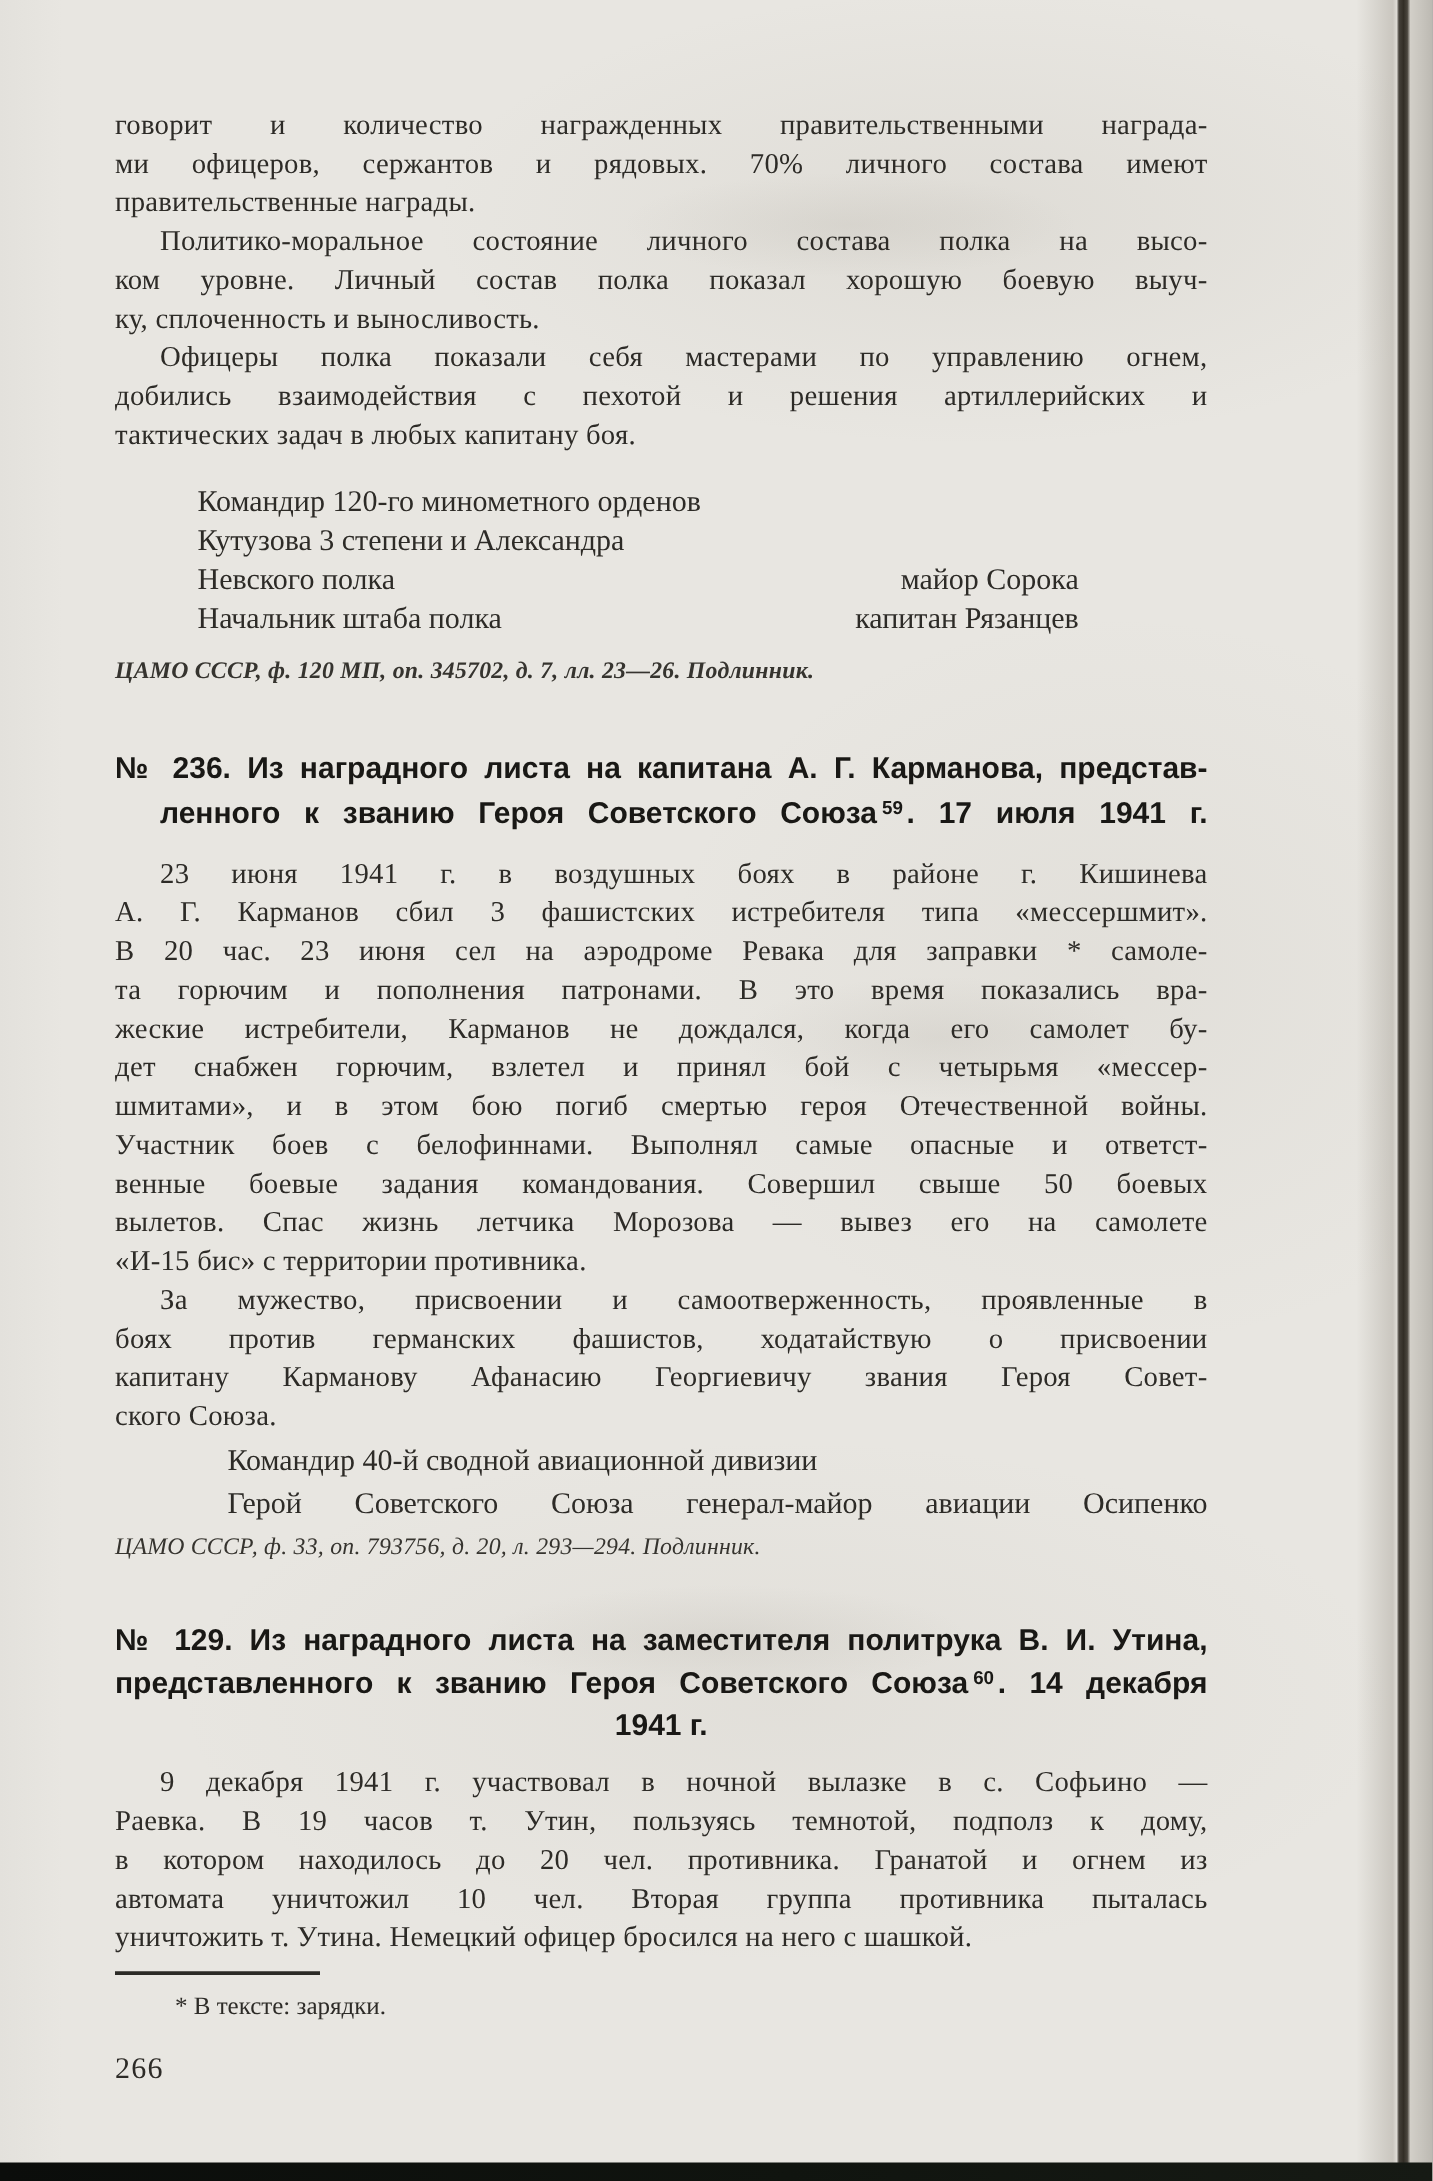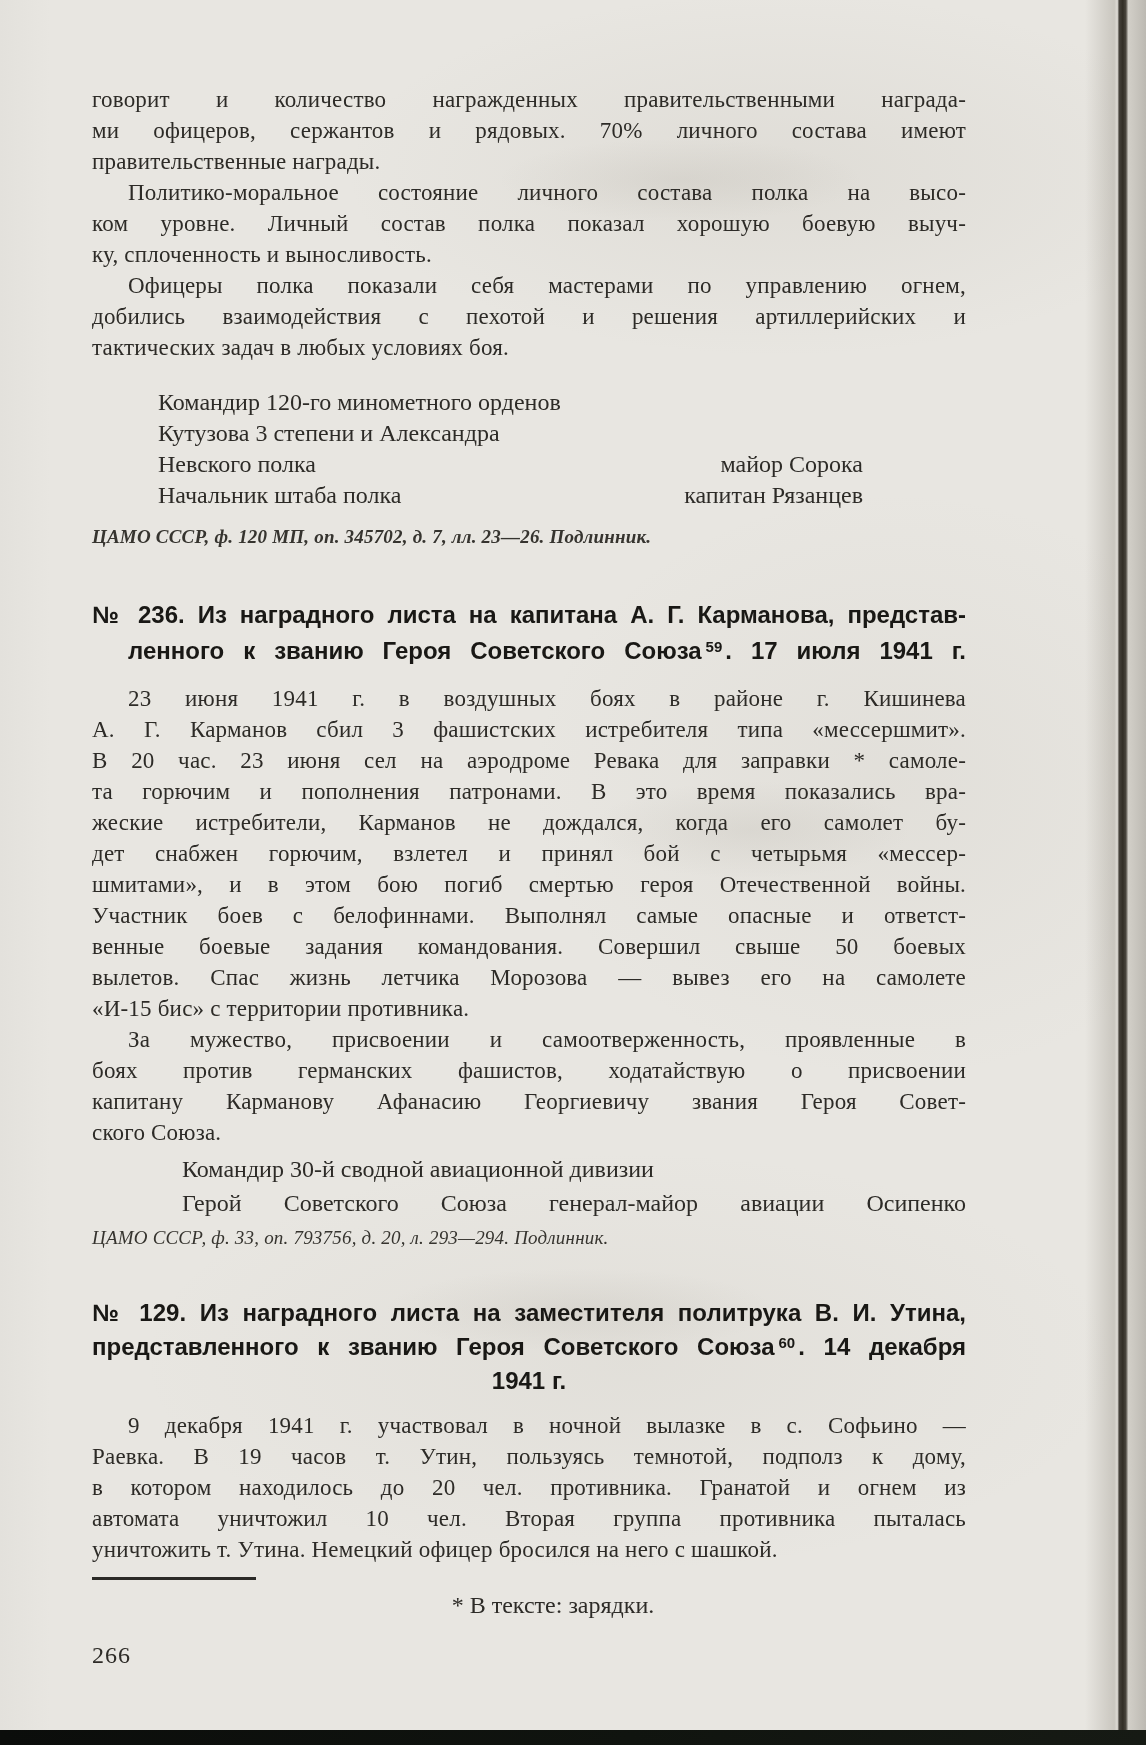--- a/index.html
+++ b/index.html
@@ -37,21 +37,21 @@
   .sig2 .r2 { line-height:34px; text-align:justify; text-align-last:justify; }
 
   .source { font-style:italic; font-size:19px; line-height:24px; color:#36342f; letter-spacing:0.2px; }
   .source1 { margin-top:14px;font-weight:bold; }
   .source2 { margin-top:6px; }
 
   .b191 { margin-top:14px; }
   .b192 { margin-top:12px; }
 
   .fnrule { width:164px; border-top:3px solid #2b2a26; margin-top:12px; }
-  .fn { margin-top:12px; margin-left:48px; font-size:24px; line-height:26px;text-align:center; }
+  .fn { margin-top:12px; margin-left:48px; font-size:20px; line-height:26px; }
   .pagenum { margin-top:24px; font-size:24px; letter-spacing:1px; }
 
   .edge-right {
     position:absolute; top:0; right:0; width:61px; height:1745px;
     background:linear-gradient(90deg,
       rgba(200,196,188,0) 0%, rgba(165,160,150,0.45) 48%, #dedbd5 53%,
       #45413a 56%, #322e26 62%, #4a463e 67%, #d2cfc8 71%, #c7c4bd 86%, #bcb9b2 100%);
   }
   .band-bottom {
     position:absolute; left:0; bottom:0; width:1146px; height:15px;
@@ -75,21 +75,21 @@
       <div class="ln end">правительственные награды.</div>
     </div>
     <div>
       <div class="ln ind">Политико-моральное состояние личного состава полка на высо-</div>
       <div class="ln">ком уровне. Личный состав полка показал хорошую боевую выуч-</div>
       <div class="ln end">ку, сплоченность и выносливость.</div>
     </div>
     <div>
       <div class="ln ind">Офицеры полка показали себя мастерами по управлению огнем,</div>
       <div class="ln">добились взаимодействия с пехотой и решения артиллерийских и</div>
-      <div class="ln end">тактических задач в любых условиях боя.</div>
+      <div class="ln end">тактических задач в любых капитану боя.</div>
     </div>
 
     <div class="sig1">
       <div class="sig-row">
         <span>Командир 120-го минометного орденов</span>
         <span></span>
       </div>
       <div class="sig-row">
         <span>Кутузова 3 степени и Александра</span>
         <span></span>
@@ -127,21 +127,21 @@
       </div>
       <div>
         <div class="ln ind">За мужество, присвоении и самоотверженность, проявленные в</div>
         <div class="ln">боях против германских фашистов, ходатайствую о присвоении</div>
         <div class="ln">капитану Карманову Афанасию Георгиевичу звания Героя Совет-</div>
         <div class="ln end">ского Союза.</div>
       </div>
     </div>
 
     <div class="sig2">
-      <div class="r1">Командир 30-й сводной авиационной дивизии</div>
+      <div class="r1">Командир 40-й сводной авиационной дивизии</div>
       <div class="r2">Герой Советского Союза генерал-майор авиации Осипенко</div>
     </div>
 
     <div class="source source2">ЦАМО СССР, ф. 33, оп. 793756, д. 20, л. 293—294. Подлинник.</div>
 
     <div class="h192">
       <div class="h-line">№ 129. Из наградного листа на заместителя политрука В. И. Утина,</div>
       <div class="h-line"><span>представленного к званию Героя Советского Союза</span><sup class="fnref">60</sup><span>. 14 декабря</span></div>
       <div class="h-line h-center">1941 г.</div>
     </div>

